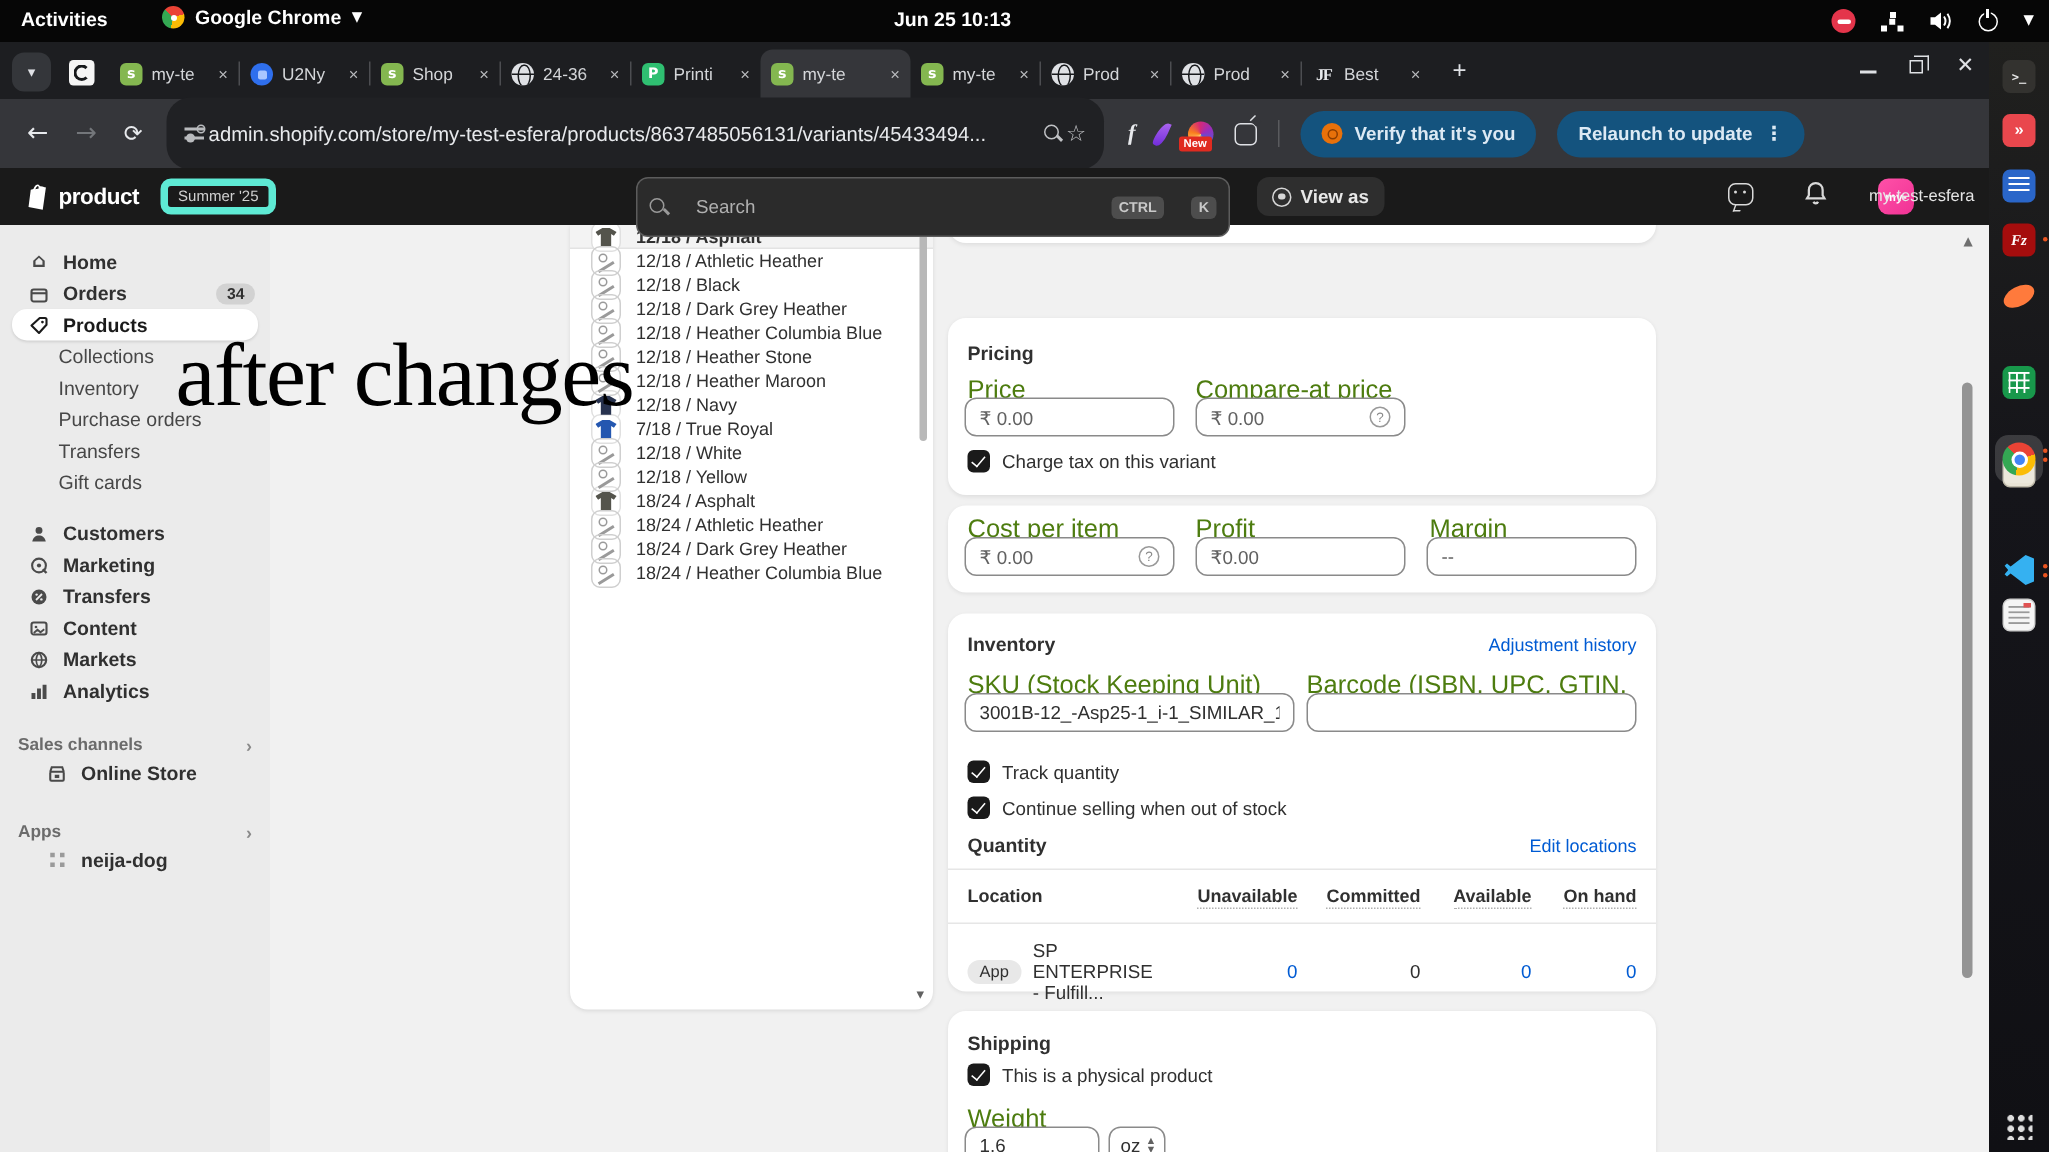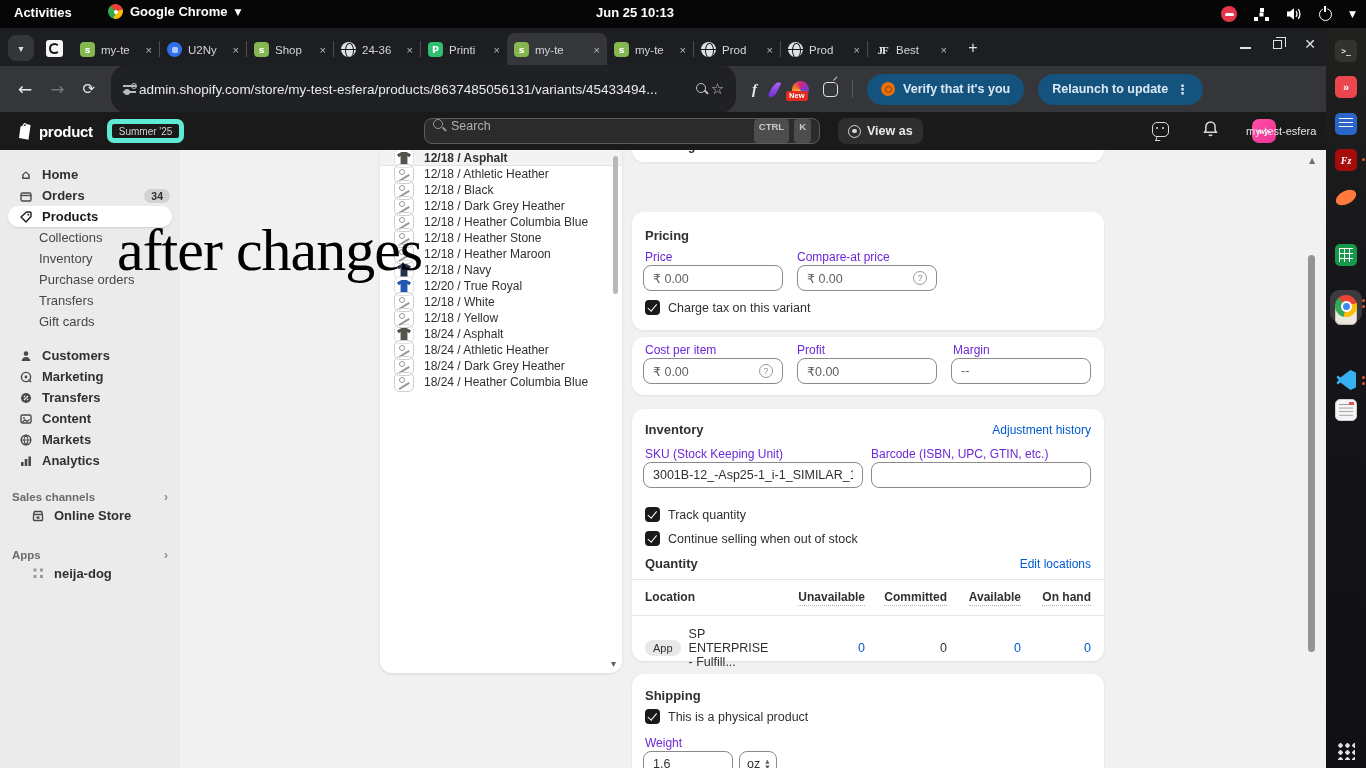--- a/index.html
+++ b/index.html
@@ -76,21 +76,21 @@
   .vdot::after{content:"";position:absolute;inset:3.5px;border-radius:50%;border:1.6px solid #8c3d00}
   .kebab{font-family:"DejaVu Sans",sans-serif;font-size:13px;color:#dce9f4}
 
   
   #admin{left:0;top:84px;width:1326px;height:656px;background:#f1f1f1;overflow:hidden}
   #sh-top{left:0;top:0;width:1326px;height:38px;background:#1a1a1a;z-index:5;display:flex;align-items:center}
   .sh-logo{display:flex;align-items:center;gap:6px;margin-left:16px}
   .bag{width:17px;height:18px}
   .sh-logo .wordmark{color:#fff;font-size:15px;font-weight:700;letter-spacing:-0.3px}
   .edition{margin-left:8px;border:5px solid #5eead4;color:#d0d0d0;font-size:10px;border-radius:7px;padding:1.5px 7px}
-  .sh-search{position:absolute;left:424px;top:6px;width:396px;height:26px;background:#2b2b2b;border:1px solid #5c5c5c;border-radius:8px;display:flex;gap:5px;padding:0 8px;color:#b0b0b0;font-size:12.5px}
+  .sh-search{position:absolute;left:424px;top:6px;width:396px;height:40px;background:#2b2b2b;border:1px solid #5c5c5c;border-radius:8px;display:flex;align-items:center;gap:18px;padding:0 8px;color:#b0b0b0;font-size:12.5px}
   .sh-search .mag::before{border-color:#9a9a9a}.sh-search .mag::after{background:#9a9a9a}
   .kbd{background:#4d4d4d;color:#c9c9c9;font-size:9.5px;border-radius:4px;padding:2px 5px;font-weight:600}
   .viewas{position:absolute;left:838px;top:6px;height:26px;background:#2e2e2e;border-radius:8px;display:flex;align-items:center;gap:6px;padding:0 10px;color:#e8e8e8;font-size:12.5px;font-weight:600}
   .bullseye{width:13px;height:13px;border:1.4px solid #d5d5d5;border-radius:50%;position:relative}
   .bullseye::after{content:"";position:absolute;inset:3.2px;background:#d5d5d5;border-radius:50%}
   .sh-chat{position:absolute;left:1152px;top:10px;width:17px;height:15px;border:1.5px solid #d9d9d9;border-radius:5px}
   .sh-chat::before{content:"";position:absolute;left:3px;top:4px;width:2.2px;height:2.2px;background:#d9d9d9;border-radius:50%;box-shadow:6px 0 0 #d9d9d9}
   .sh-chat::after{content:"";position:absolute;left:3px;bottom:-5px;width:4px;height:4px;background:transparent;border-left:1.5px solid #d9d9d9;border-bottom:1.5px solid #d9d9d9;transform:skewX(-20deg)}
   .sh-bell{position:absolute;left:1203px;top:8px}
   .avatar{position:absolute;left:1252px;top:7px;width:24px;height:24px;border-radius:7px;background:linear-gradient(135deg,#ff51a8,#f03295);color:#fff;font-size:8px;font-weight:700;display:flex;align-items:center;justify-content:center}
@@ -115,21 +115,21 @@
   .ph::before{content:"";position:absolute;left:3.5px;top:3.5px;width:4px;height:4px;border:1.4px solid #9a9a9a;border-radius:50%}
   .ph::after{content:"";position:absolute;left:2.5px;bottom:5px;width:12px;height:1.5px;background:#9a9a9a;transform:rotate(-32deg)}
   .shirtbox{width:20px;height:20px;border:1px solid #e0e0e0;border-radius:6px;display:flex;align-items:center;justify-content:center;flex:none;background:#fff}
   .shirt{width:15px;height:13px;clip-path:polygon(30% 6%,40% 0,60% 0,70% 6%,97% 24%,85% 44%,73% 35%,73% 100%,27% 100%,27% 35%,15% 44%,3% 24%)}
   .vscroll{position:absolute;right:4px;top:6px;width:5px;height:138px;background:#b8b8b8;border-radius:3px}
   .vmore{position:absolute;right:6px;bottom:4px;color:#616161;font-size:10px;font-family:"DejaVu Sans",sans-serif}
 
   
   .card{position:absolute;left:632px;width:472px;background:#fff;border-radius:12px;box-shadow:0 1px 3px rgba(0,0,0,.08)}
   .ctitle{position:absolute;left:13px;font-size:13px;font-weight:700;color:#303030}
-  .flabel{position:absolute;font-size:12px;color:#6d28d9}
+  .flabel{position:absolute;font-size:17px;color:#4d7c0f}
   .inp{position:absolute;height:26px;border:1px solid #8a8a8a;border-radius:8px;background:#fff;font-size:12.5px;color:#616161;display:flex;align-items:center;padding:0 9px;gap:4px}
   .inp .val{flex:1;white-space:nowrap;overflow:hidden}
   .inp.dark{color:#303030}
   .help{width:14px;height:14px;border:1.3px solid #999;border-radius:50%;color:#8a8a8a;font-size:9px;display:flex;align-items:center;justify-content:center;flex:none}
   .cbrow{position:absolute;display:flex;align-items:center;gap:8px;font-size:12.5px;color:#303030}
   .cb{width:15px;height:15px;background:#1a1a1a;border-radius:4px;position:relative;flex:none}
   .cb::after{content:"";position:absolute;left:4.6px;top:1.8px;width:3.5px;height:7.5px;border:solid #fff;border-width:0 1.8px 1.8px 0;transform:rotate(40deg)}
   .link{color:#005bd3;font-size:12px;font-weight:500}
   .divider{position:absolute;left:0;width:472px;height:1px;background:#e6e6e6}
   .thead{font-size:12px;font-weight:700;color:#303030}
@@ -469,21 +469,21 @@
         <div class="vrow">
             <span class="shirtbox">
               <span class="shirt" style="background:#27324e"></span>
             </span>
             <span>12/18 / Navy</span>
           </div>
         <div class="vrow">
             <span class="shirtbox">
               <span class="shirt" style="background:#2457b0"></span>
             </span>
-            <span>12/20 / True Royal</span>
+            <span>7/18 / True Royal</span>
           </div>
         <div class="vrow">
             <span class="ph"></span>
             <span>12/18 / White</span>
           </div>
         <div class="vrow">
             <span class="ph"></span>
             <span>12/18 / Yellow</span>
           </div>
         <div class="vrow">

